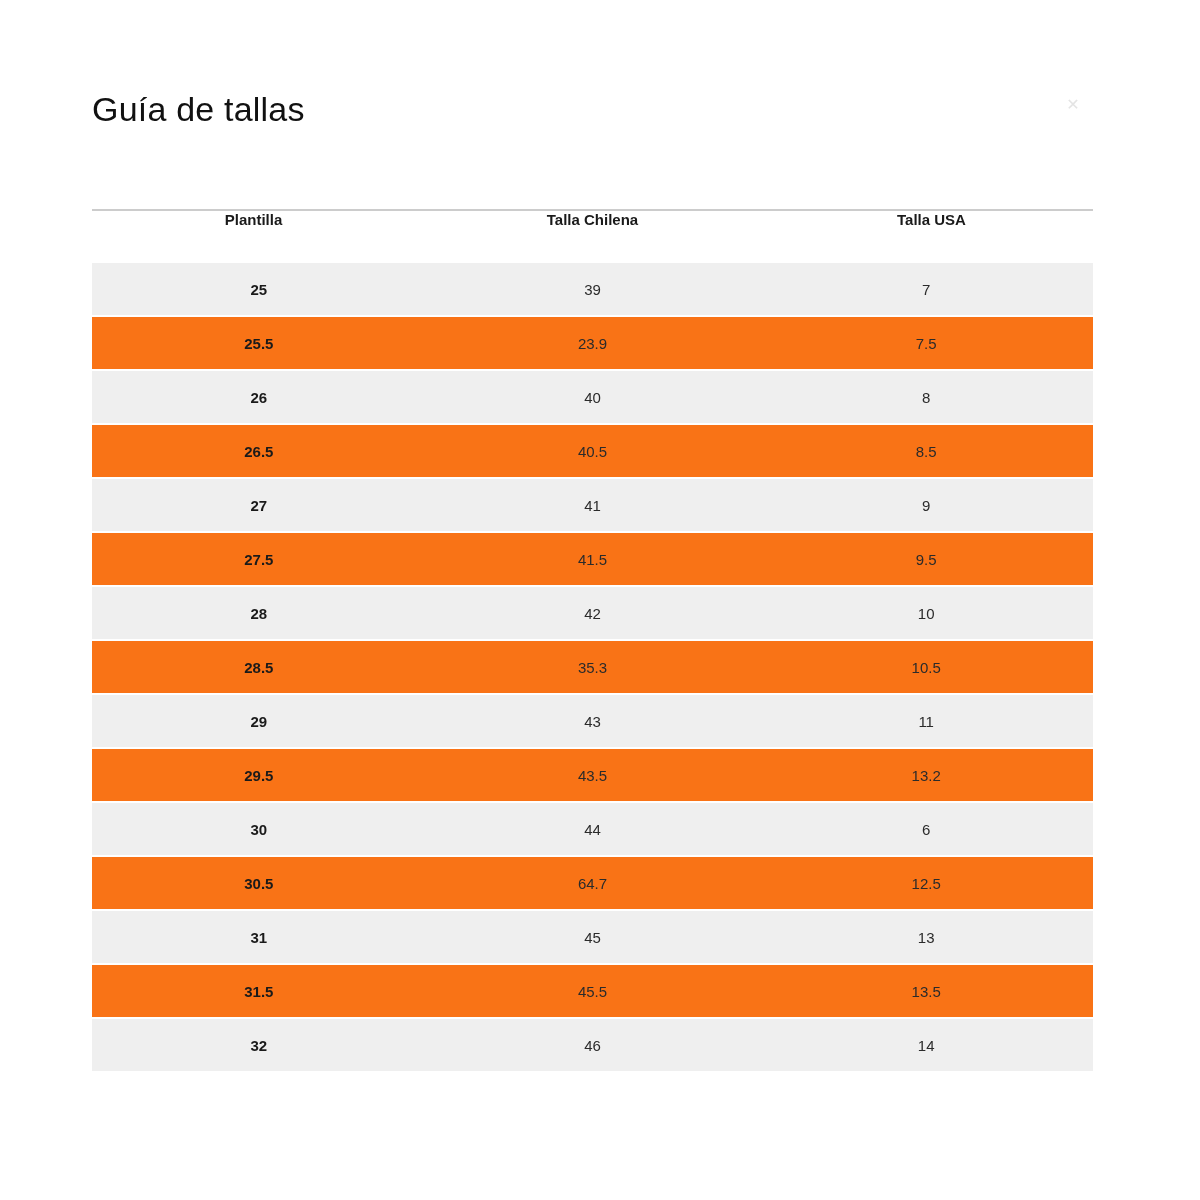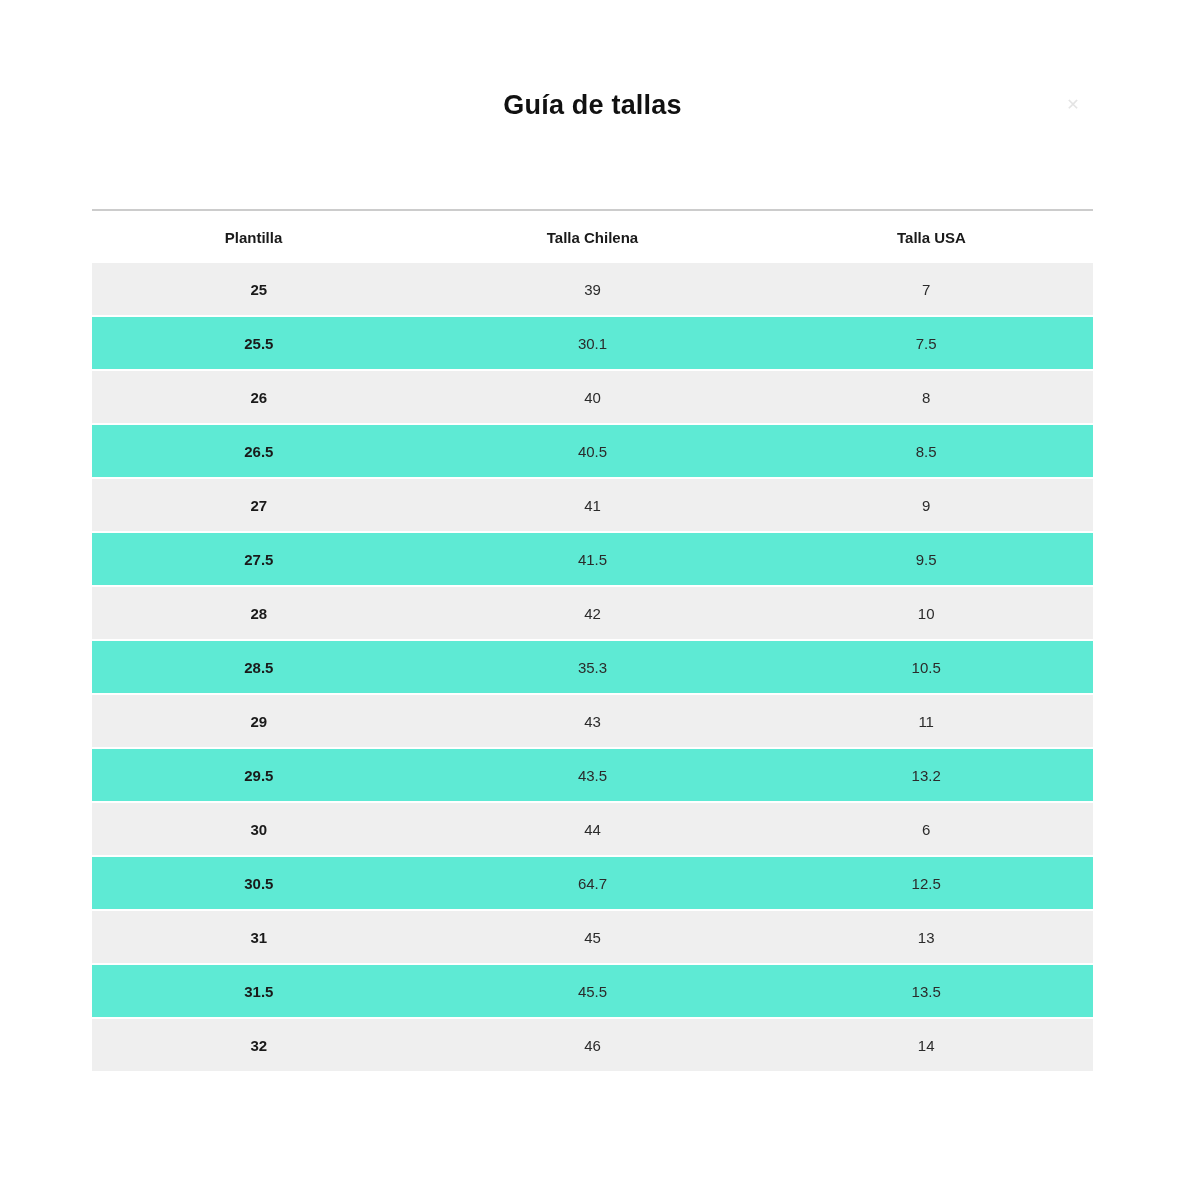--- a/index.html
+++ b/index.html
@@ -12,23 +12,23 @@
     width: 1200px;
     height: 1200px;
     position: relative;
     overflow: hidden;
   }
   .page-title {
     position: absolute;
     top: 90px;
     left: 92px;
     width: 1001px;
-    text-align: center;
-    font-size: 27px;
-    font-weight: 700;
+    text-align: left;
+    font-size: 34px;
+    font-weight: 400;
     color: #111111;
     letter-spacing: 0.2px;
   }
   .close-icon {
     position: absolute;
     top: 94px;
     left: 1062px;
     width: 22px;
     height: 22px;
     font-size: 16px;
@@ -40,21 +40,20 @@
   }
   .table-wrap {
     position: absolute;
     top: 209px;
     left: 92px;
     width: 1001px;
   }
   .size-table-header {
     display: flex;
     height: 52px;
-    align-items: center;
     background: #ffffff;
     border-top: 2px solid #cccccc;
     gap: 16px;
   }
   .size-table-header .cell {
     font-weight: 700;
     color: #1a1a1a;
     font-size: 15px;
   }
   .cell {
@@ -63,21 +62,21 @@
     font-size: 15px;
     color: #2b2b2b;
   }
   .size-row {
     display: flex;
     height: 52px;
     align-items: center;
     margin-bottom: 2px;
   }
   .size-row.odd  { background: #efefef; }
-  .size-row.even { background: #5eead4; }
+  .size-row.even { background: #f97316; }
   .size-row .cell.col-0 {
     font-weight: 700;
     color: #1a1a1a;
   }
 </style>
 </head>
 <body>
 
 <div class="page-title">Guía de tallas</div>
 
@@ -90,21 +89,21 @@
     <div class="cell">Talla USA</div>
   </div>
   <div>
       <div class="size-row odd">
     <div class="cell col-0">25</div>
     <div class="cell col-1">39</div>
     <div class="cell col-2">7</div>
   </div>
       <div class="size-row even">
     <div class="cell col-0">25.5</div>
-    <div class="cell col-1">30.1</div>
+    <div class="cell col-1">23.9</div>
     <div class="cell col-2">7.5</div>
   </div>
       <div class="size-row odd">
     <div class="cell col-0">26</div>
     <div class="cell col-1">40</div>
     <div class="cell col-2">8</div>
   </div>
       <div class="size-row even">
     <div class="cell col-0">26.5</div>
     <div class="cell col-1">40.5</div>

